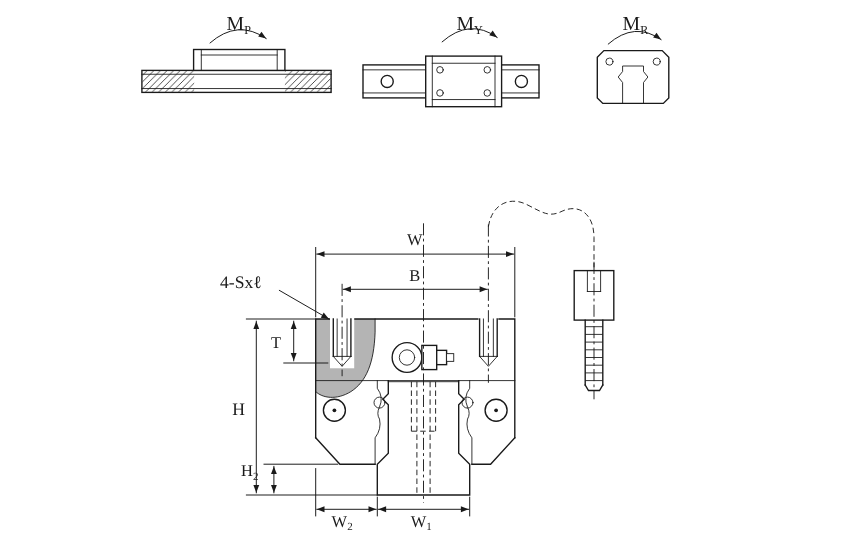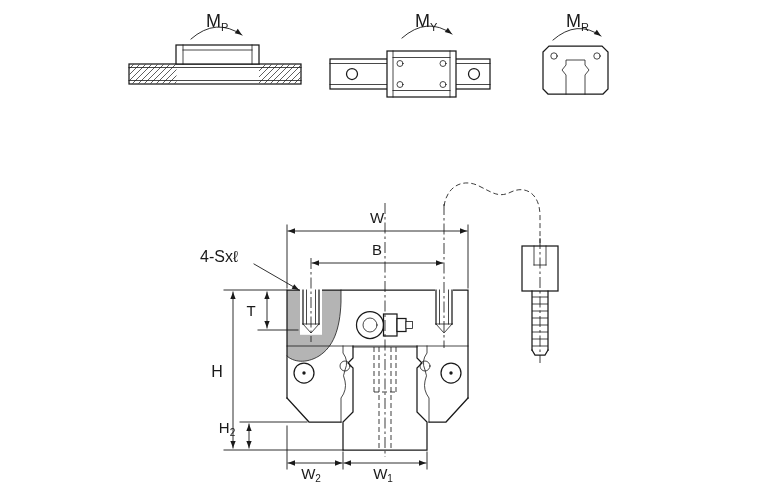--- a/index.html
+++ b/index.html
@@ -3,21 +3,21 @@
 <meta charset="utf-8">
 <style>
   :root{
     --line:#1a1a1a;
     --section-fill:#b4b4b4;
     --background:#ffffff;
   }
   html,body{margin:0;padding:0;background:var(--background);}
   .stage{
     position:relative;width:765px;height:493px;background:var(--background);
-    font-family:Liberation Sans, sans-serif;overflow:hidden;
+    font-family:Liberation Serif, serif;overflow:hidden;
   }
   svg{display:block;}
   svg text{fill:var(--line);}
   .ln{stroke:var(--line);fill:none;stroke-width:1.25;stroke-linecap:square;}
   .thin{stroke-width:0.8;}
   .dim{stroke-width:0.9;}
   .dash{stroke:var(--line);fill:none;stroke-width:0.85;stroke-dasharray:5 3;}
   .cl{stroke:var(--line);fill:none;stroke-width:0.85;stroke-dasharray:11 3 2.5 3;}
   .fw{fill:#ffffff;}
   .grayfill{fill:var(--section-fill);stroke:none;}

